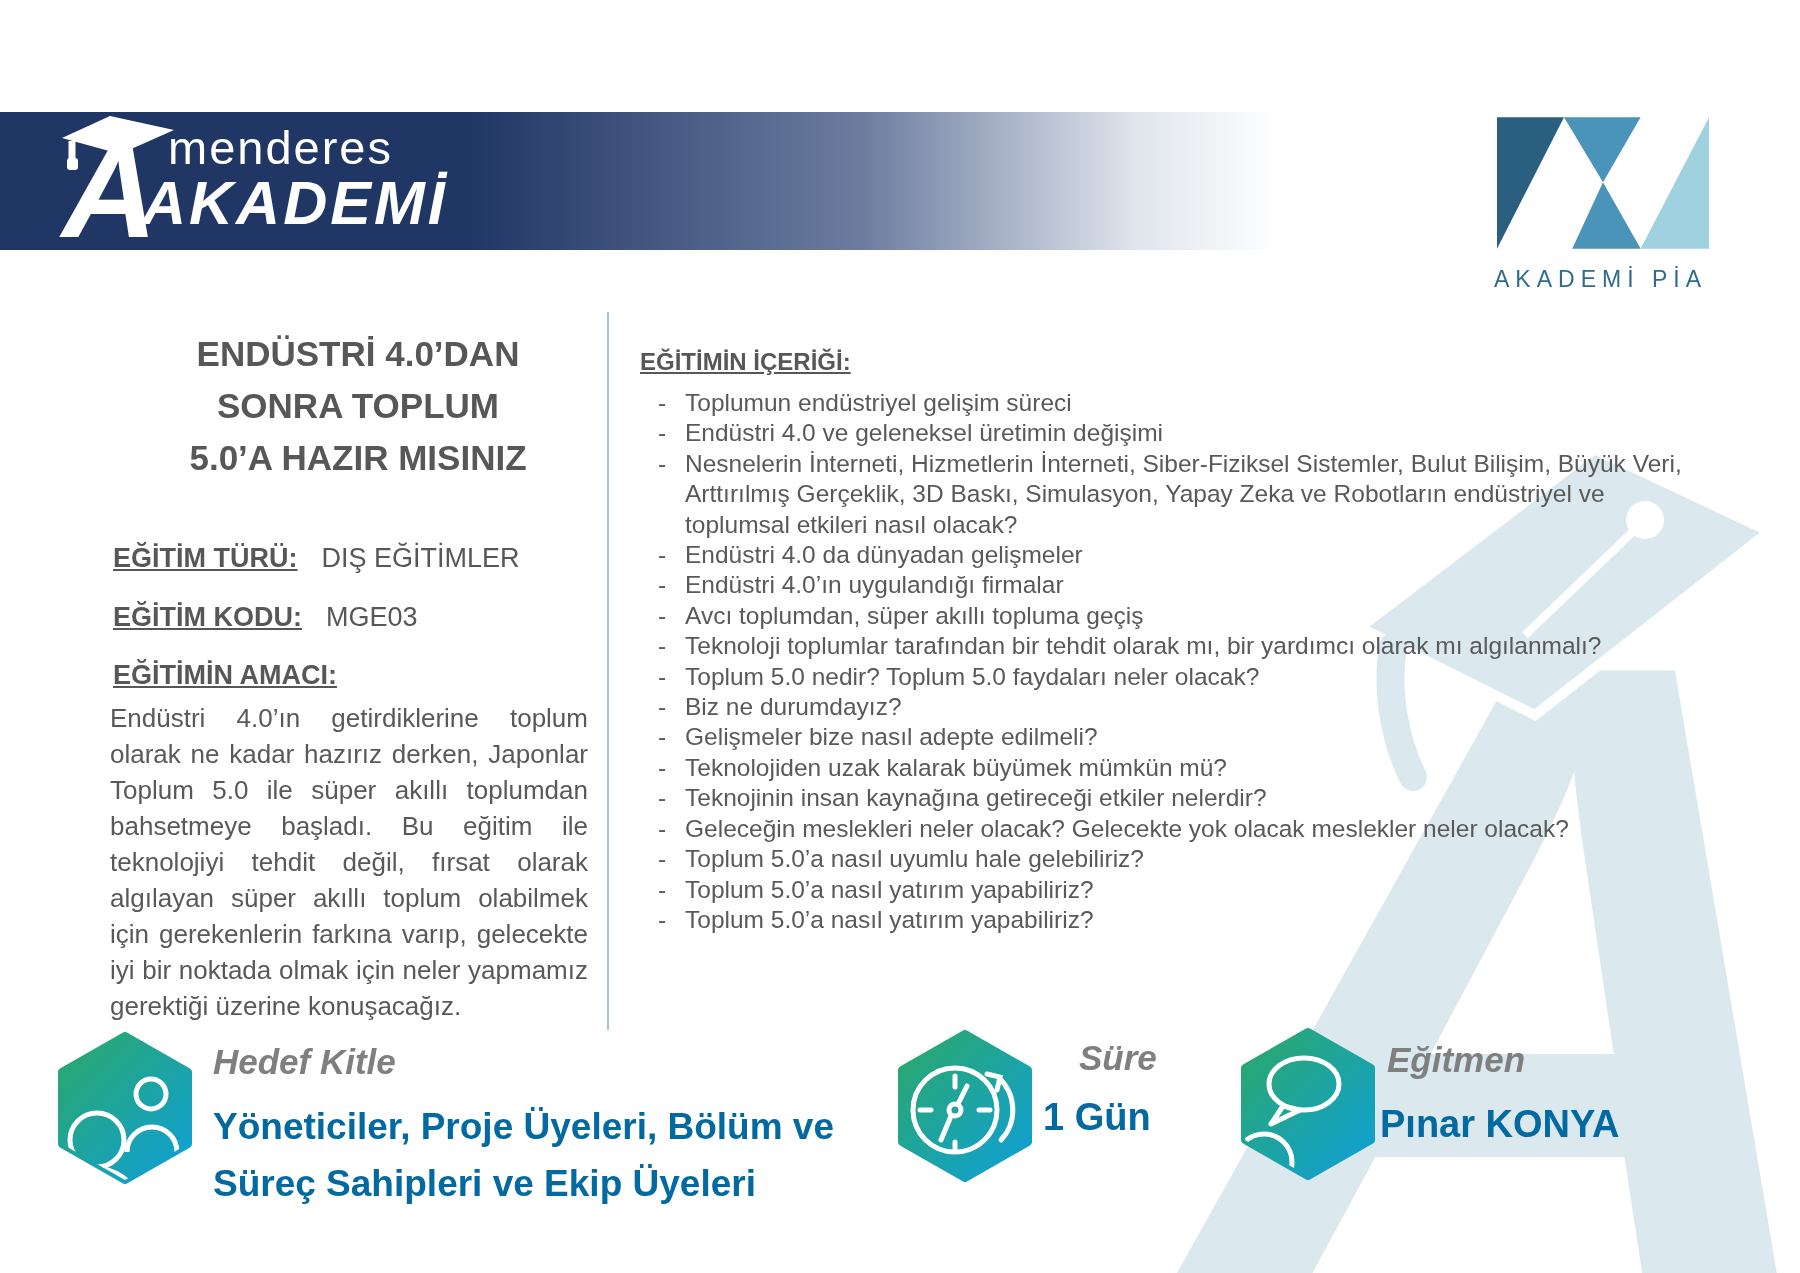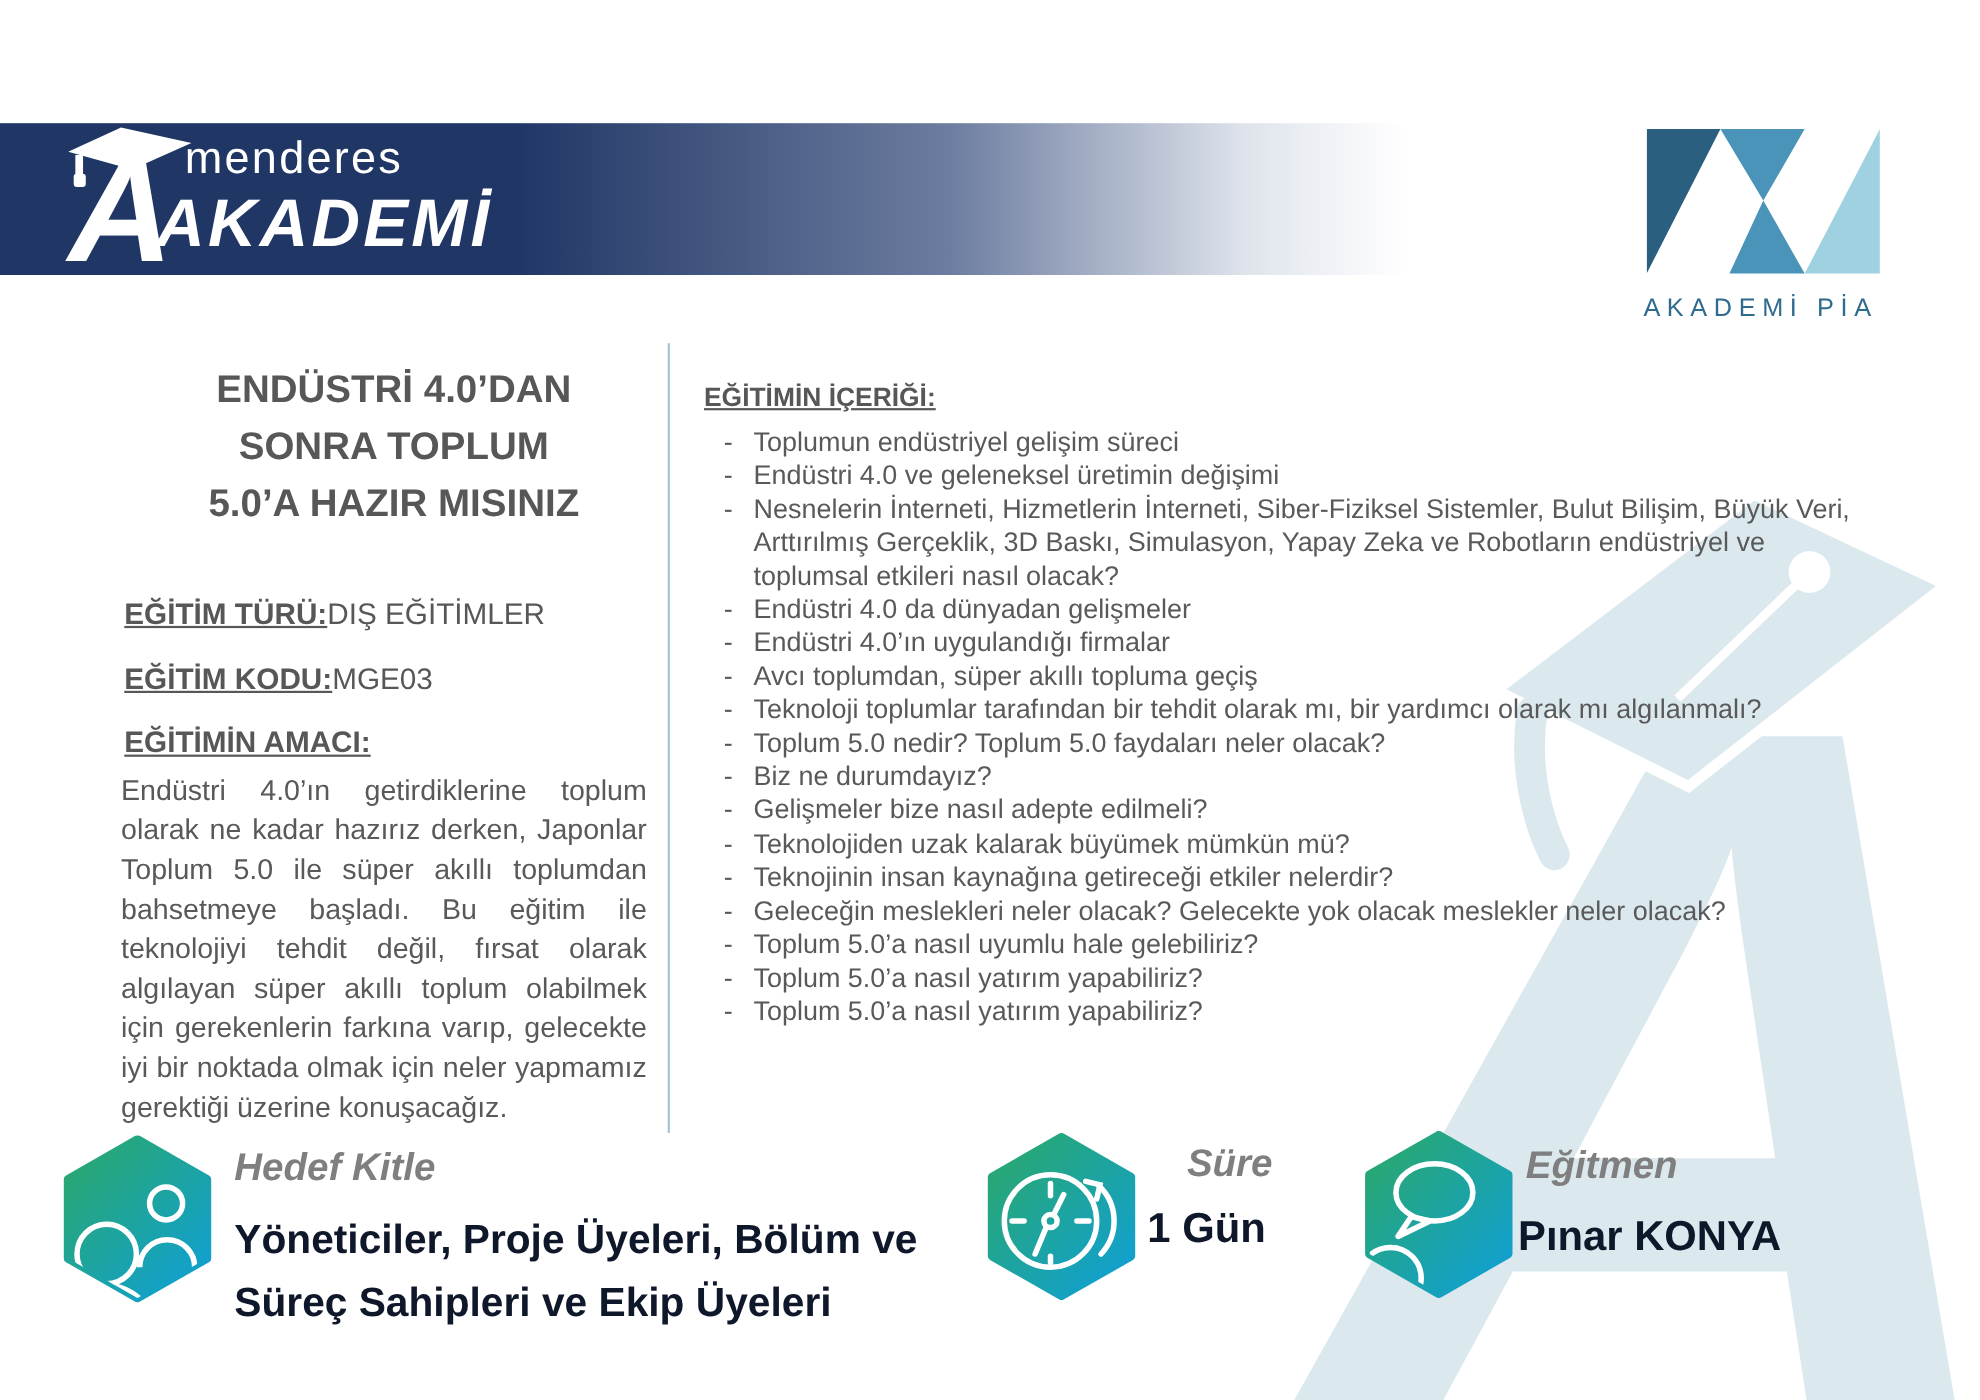--- a/index.html
+++ b/index.html
@@ -17,42 +17,42 @@
   .banner{
     position:absolute;left:0;top:112px;width:1800px;height:138px;z-index:2;
     background:linear-gradient(90deg,#203665 0%,#203665 26%,#6d7da0 48%,#dfe4ec 63%,#ffffff 71%);
   }
   .brand-a{
     position:absolute;left:62px;top:14px;font-size:132px;line-height:1;
     font-weight:700;font-style:italic;color:#fff;
   }
   .brand-cap{position:absolute;left:58px;top:2px;}
   .brand-word1{
-    position:absolute;left:168px;top:8px;font-size:41px;font-weight:500;
+    position:absolute;left:168px;top:8px;font-size:47px;font-weight:500;
     letter-spacing:2px;color:#fff;
   }
   .brand-word2{
     position:absolute;left:104px;top:56px;font-size:61px;font-weight:700;
     font-style:italic;letter-spacing:3px;color:#fff;margin-left:38px;
   }
   
   .pia-logo{position:absolute;left:1497px;top:115px;z-index:3;}
   .pia-name{
     position:absolute;left:1494px;top:266px;z-index:3;font-size:23px;
     letter-spacing:6px;color:#2f6b8f;white-space:nowrap;
   }
   
   .divider{position:absolute;left:607px;top:312px;width:2px;height:718px;background:#a5c5d8;z-index:1;}
   .title{
     position:absolute;left:113px;top:328px;width:490px;z-index:2;
     font-size:35px;font-weight:700;color:#575757;line-height:52px;text-align:center;
   }
   .meta{position:absolute;left:113px;z-index:2;font-size:27px;color:#575757;}
   .meta .lab{font-weight:700;text-decoration:underline;}
-  .meta .val{margin-left:0;text-align:center;}
+  .meta .val{margin-left:24px;text-align:center;}
   .meta-type{top:543px;}
   .meta-code{top:602px;}
   .purpose-label{
     position:absolute;left:113px;top:660px;z-index:2;font-size:27px;
     font-weight:700;text-decoration:underline;color:#575757;
   }
   .purpose-text{
     position:absolute;left:110px;top:700px;width:478px;z-index:2;
     font-size:26px;line-height:36px;text-align:justify;color:#595959;
   }
@@ -69,21 +69,21 @@
   .content-list .txt{flex:1;}
   
   .hex{position:absolute;z-index:2;}
   .hex1{left:55px;top:1032px;}
   .hex2{left:895px;top:1030px;}
   .hex3{left:1238px;top:1028px;}
   .f-label{
     position:absolute;z-index:2;font-size:35px;font-weight:700;
     font-style:italic;color:#7f7f7f;white-space:nowrap;
   }
-  .f-value{position:absolute;z-index:2;font-weight:700;color:#0f172a;}
+  .f-value{position:absolute;z-index:2;font-weight:700;color:#0369a1;}
   .target-label{left:213px;top:1042px;}
   .target-value{left:213px;top:1098px;width:690px;font-size:37px;line-height:57px;}
   .duration-label{left:1043px;top:1038px;margin-left:36px;}
   .duration-value{left:1043px;top:1096px;font-size:38px;}
   .trainer-label{left:1387px;top:1040px;}
   .trainer-value{left:1380px;top:1103px;font-size:38px;white-space:nowrap;}
 </style>
 </head>
 <body>
 

